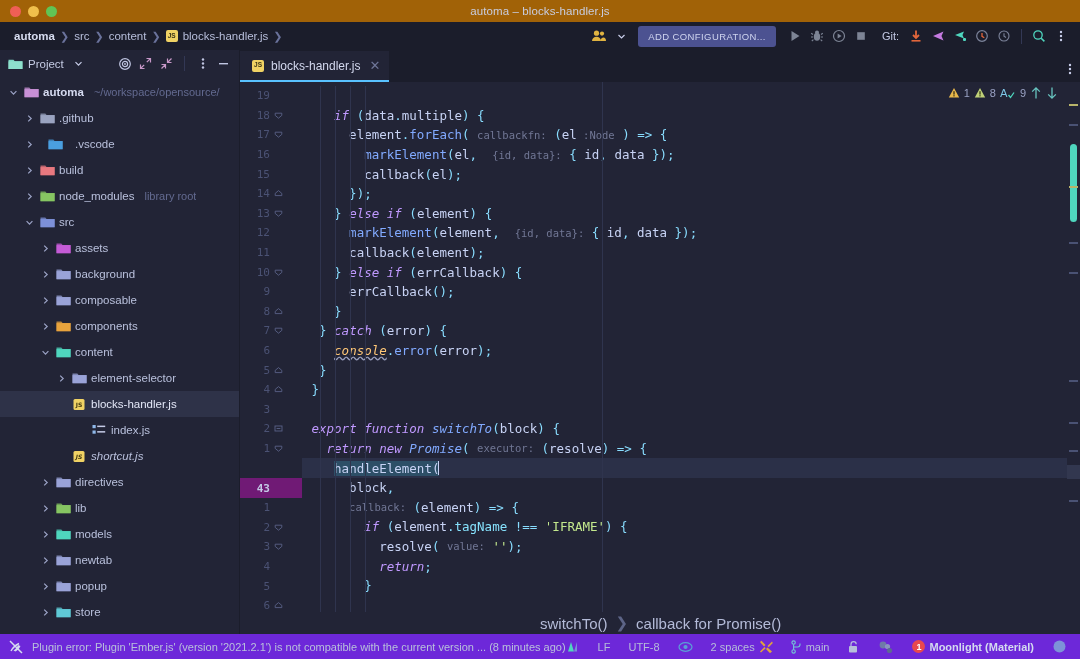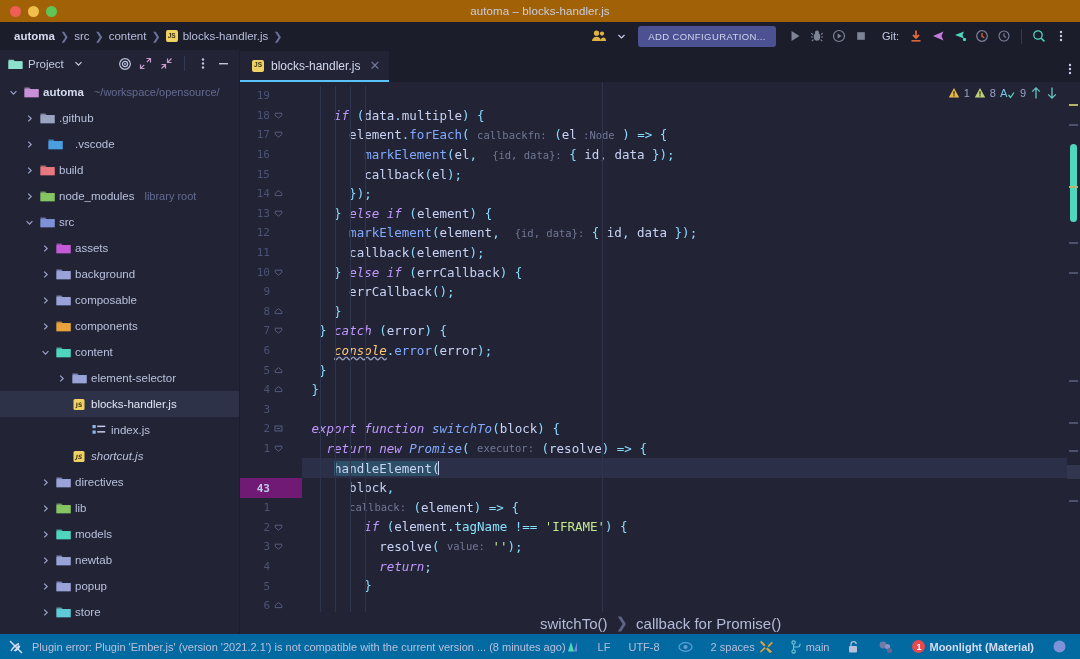--- a/index.html
+++ b/index.html
@@ -149,21 +149,21 @@
 
   
   .ed-crumb {
     height: 22px; flex: 0 0 22px; background: #222436; display: flex; align-items: center;
     padding-left: 300px; gap: 8px; font-size: 15px; color: #b4bbd8;
   }
   .ed-crumb .sep { color: #5d6487; }
 
   
   .statusbar {
-    height: 25px; flex: 0 0 25px; background: #0369a1; display: flex; align-items: center;
+    height: 25px; flex: 0 0 25px; background: #6d28d9; display: flex; align-items: center;
     padding: 0 10px 0 8px; gap: 0; font-size: 11px; color: #b6bdd9;
   }
   .st-msg { margin-left: 8px; color: #b9c0db; font-size: 11px; white-space: nowrap; }
   .st-right { margin-left: auto; display: flex; align-items: center; gap: 18px; }
   .st-item { display: flex; align-items: center; gap: 4px; white-space: nowrap; }
   .mem {
     background: #363c5c; color: #ccd2ea; padding: 2px 7px; border-radius: 2px; font-size: 10.5px;
   }
   .badge-red {
     width: 13px; height: 13px; border-radius: 50%; background: #e8484e; color: #fff;

